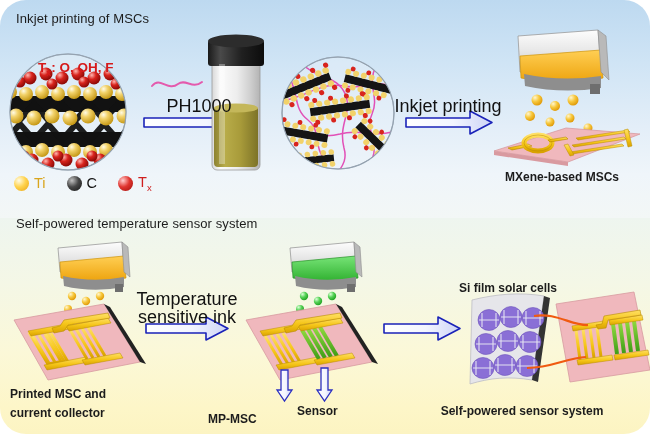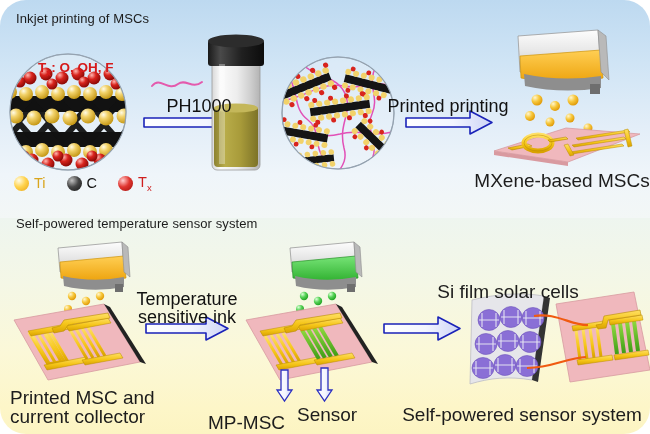--- a/index.html
+++ b/index.html
@@ -19,22 +19,23 @@
     background:linear-gradient(180deg,#eef5ef 0%,#f4f7e6 30%,#fbf8d8 62%,#fdf6c8 88%,#fcf4c2 100%);
     border-bottom-left-radius:26px;border-bottom-right-radius:26px;
   }
   .ttl{
     position:absolute;color:#1c1c1c;font-size:13px;letter-spacing:.1px;
     white-space:nowrap;
   }
   #title-top{left:16px;top:11px;}
   #title-bottom{left:16px;top:216px;}
   .lbl{
-    position:absolute;color:#1c1c1c;font-size:19px;white-space:nowrap;
+    position:absolute;color:#1c1c1c;font-size:12px;white-space:nowrap;
     text-align:center;
+    font-weight:bold;
   }
   .lblc{transform:translateX(-50%);}
   .proc{
     position:absolute;color:#111;font-size:18px;white-space:nowrap;
     text-align:center;transform:translateX(-50%);
   }
   svg{position:absolute;left:0;top:0;overflow:visible;}
   .atomTi{fill:url(#gTi);}
   .atomTx{fill:url(#gTx);}
   #legend{position:absolute;left:14px;top:175px;display:flex;align-items:center;gap:9px;}
@@ -630,21 +631,21 @@
       <span class="lgdot c"></span>
       <span class="lgtxt c">C</span>
     </div>
     <div class="lgitem" style="margin-left:12px;">
       <span class="lgdot tx"></span>
       <span class="lgtxt tx"><span>T</span><sub>x</sub></span>
     </div>
   </div>
 
   <div class="proc" style="left:199px;top:96px;">PH1000</div>
-  <div class="proc" style="left:448px;top:96px;">Printed printing</div>
+  <div class="proc" style="left:448px;top:96px;">Inkjet printing</div>
   <div class="lbl lblc" style="left:562px;top:170px;">MXene-based MSCs</div>
 
   <div class="proc" style="left:187px;top:289px;">Temperature</div>
   <div class="proc" style="left:187px;top:307px;">sensitive ink</div>
 
   <div class="lbl" style="left:10px;top:387px;">Printed MSC and</div>
   <div class="lbl" style="left:10px;top:406px;">current collector</div>
 
   <div class="lbl" style="left:208px;top:404px;margin-top:8px;">MP-MSC</div>
   <div class="lbl" style="left:297px;top:404px;">Sensor</div>

